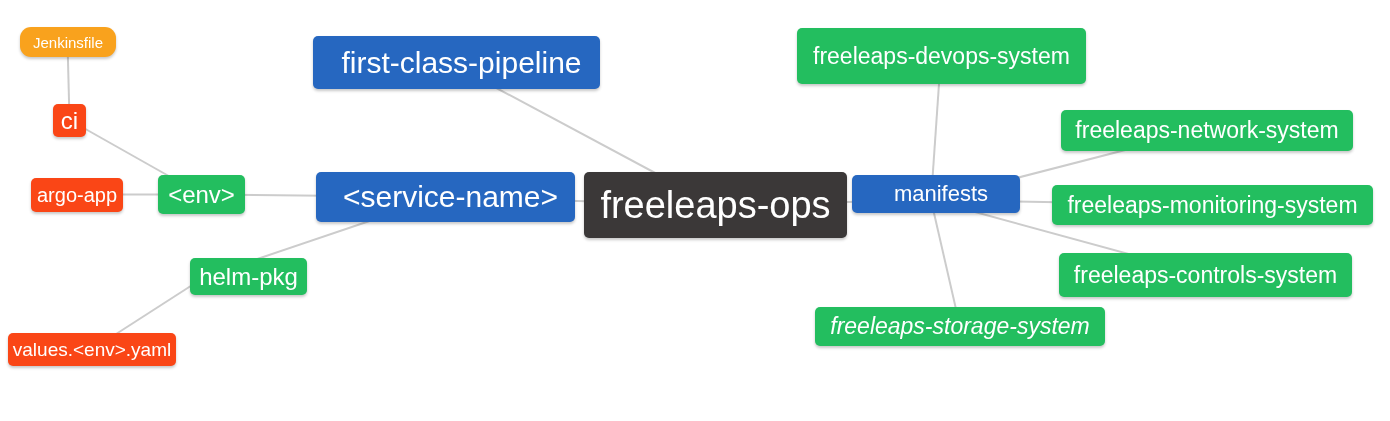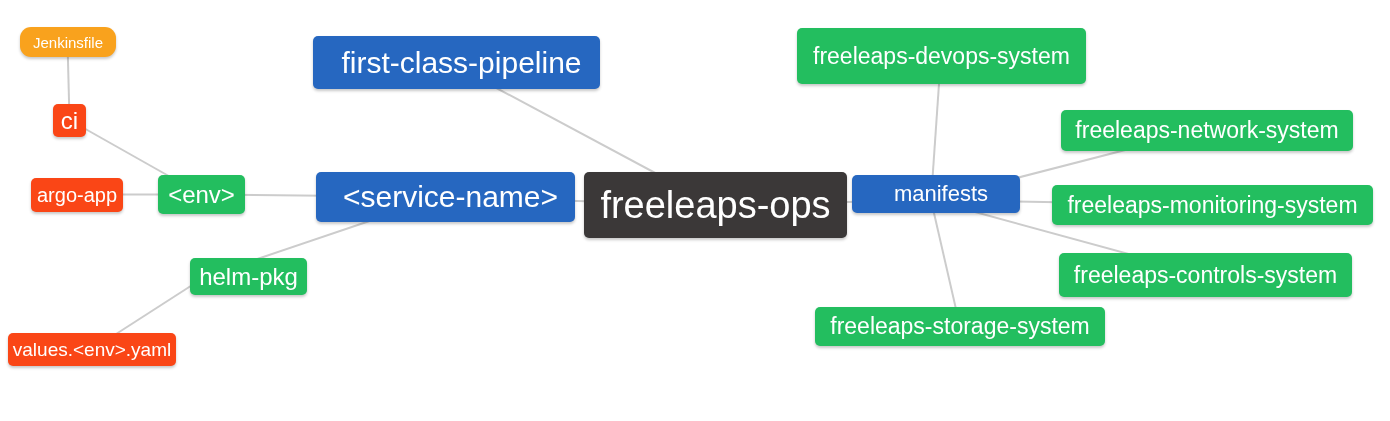--- a/index.html
+++ b/index.html
@@ -85,15 +85,15 @@
   <div class="node c-blue" style="left:852px;  top:175px; width:158px; height:38px; font-size:22px;">manifests</div>
 
   <div class="node c-green" style="left:797px;  top:28px;  width:289px; height:56px; font-size:23px;">freeleaps-devops-system</div>
 
   <div class="node c-green" style="left:1055px; top:110px; width:292px; height:41px; font-size:23px;margin-left:6px;">freeleaps-network-system</div>
 
   <div class="node c-green" style="left:1052px; top:185px; width:321px; height:40px; font-size:23px;">freeleaps-monitoring-system</div>
 
   <div class="node c-green" style="left:1059px; top:253px; width:293px; height:44px; font-size:23px;">freeleaps-controls-system</div>
 
-  <div class="node c-green" style="left:815px;  top:307px; width:290px; height:39px; font-size:23px;">freeleaps-storage-system</div>
+  <div class="node c-green" style="left:815px;  top:307px; width:290px; height:39px; font-size:23px;font-style:italic;">freeleaps-storage-system</div>
 
 </div>
 
 </body></html>

